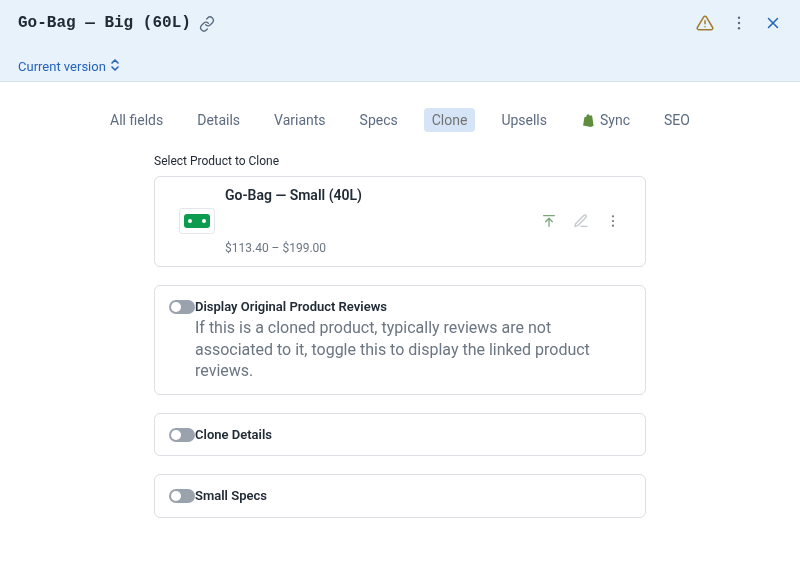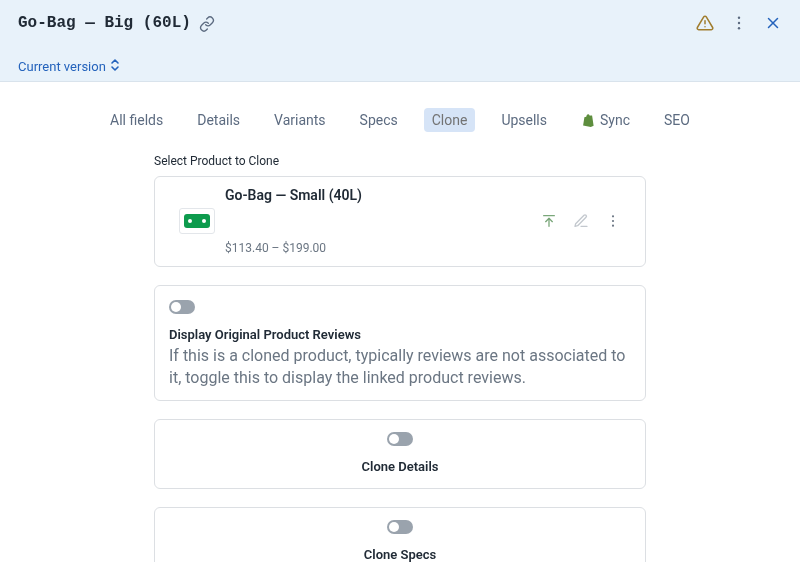--- a/index.html
+++ b/index.html
@@ -152,23 +152,21 @@
   }
   .product-actions {
     display: flex;
     align-items: center;
     gap: 16px;
     color: #8a94a1;
   }
   .toggle-card {
     display: flex;
     align-items: flex-start;
-    gap: 12px;
     padding: 12px 14px;
-    flex-direction: column;
   }
   .toggle-card.compact { align-items: center; }
   .toggle {
     width: 26px;
     height: 14px;
     border-radius: 999px;
     position: relative;
     flex-shrink: 0;
     cursor: pointer;
     margin-top: 2px;
@@ -333,17 +331,17 @@
     <div class="toggle-body">
       <div class="toggle-title">Clone Details</div>
     </div>
   </div>
 
   <div class="card toggle-card compact">
     <div class="toggle off compact-margin">
         <div class="knob"></div>
       </div>
     <div class="toggle-body">
-      <div class="toggle-title">Clone Specs</div>
+      <div class="toggle-title">Small Specs</div>
     </div>
   </div>
 
 </div>
 
 </body></html>

